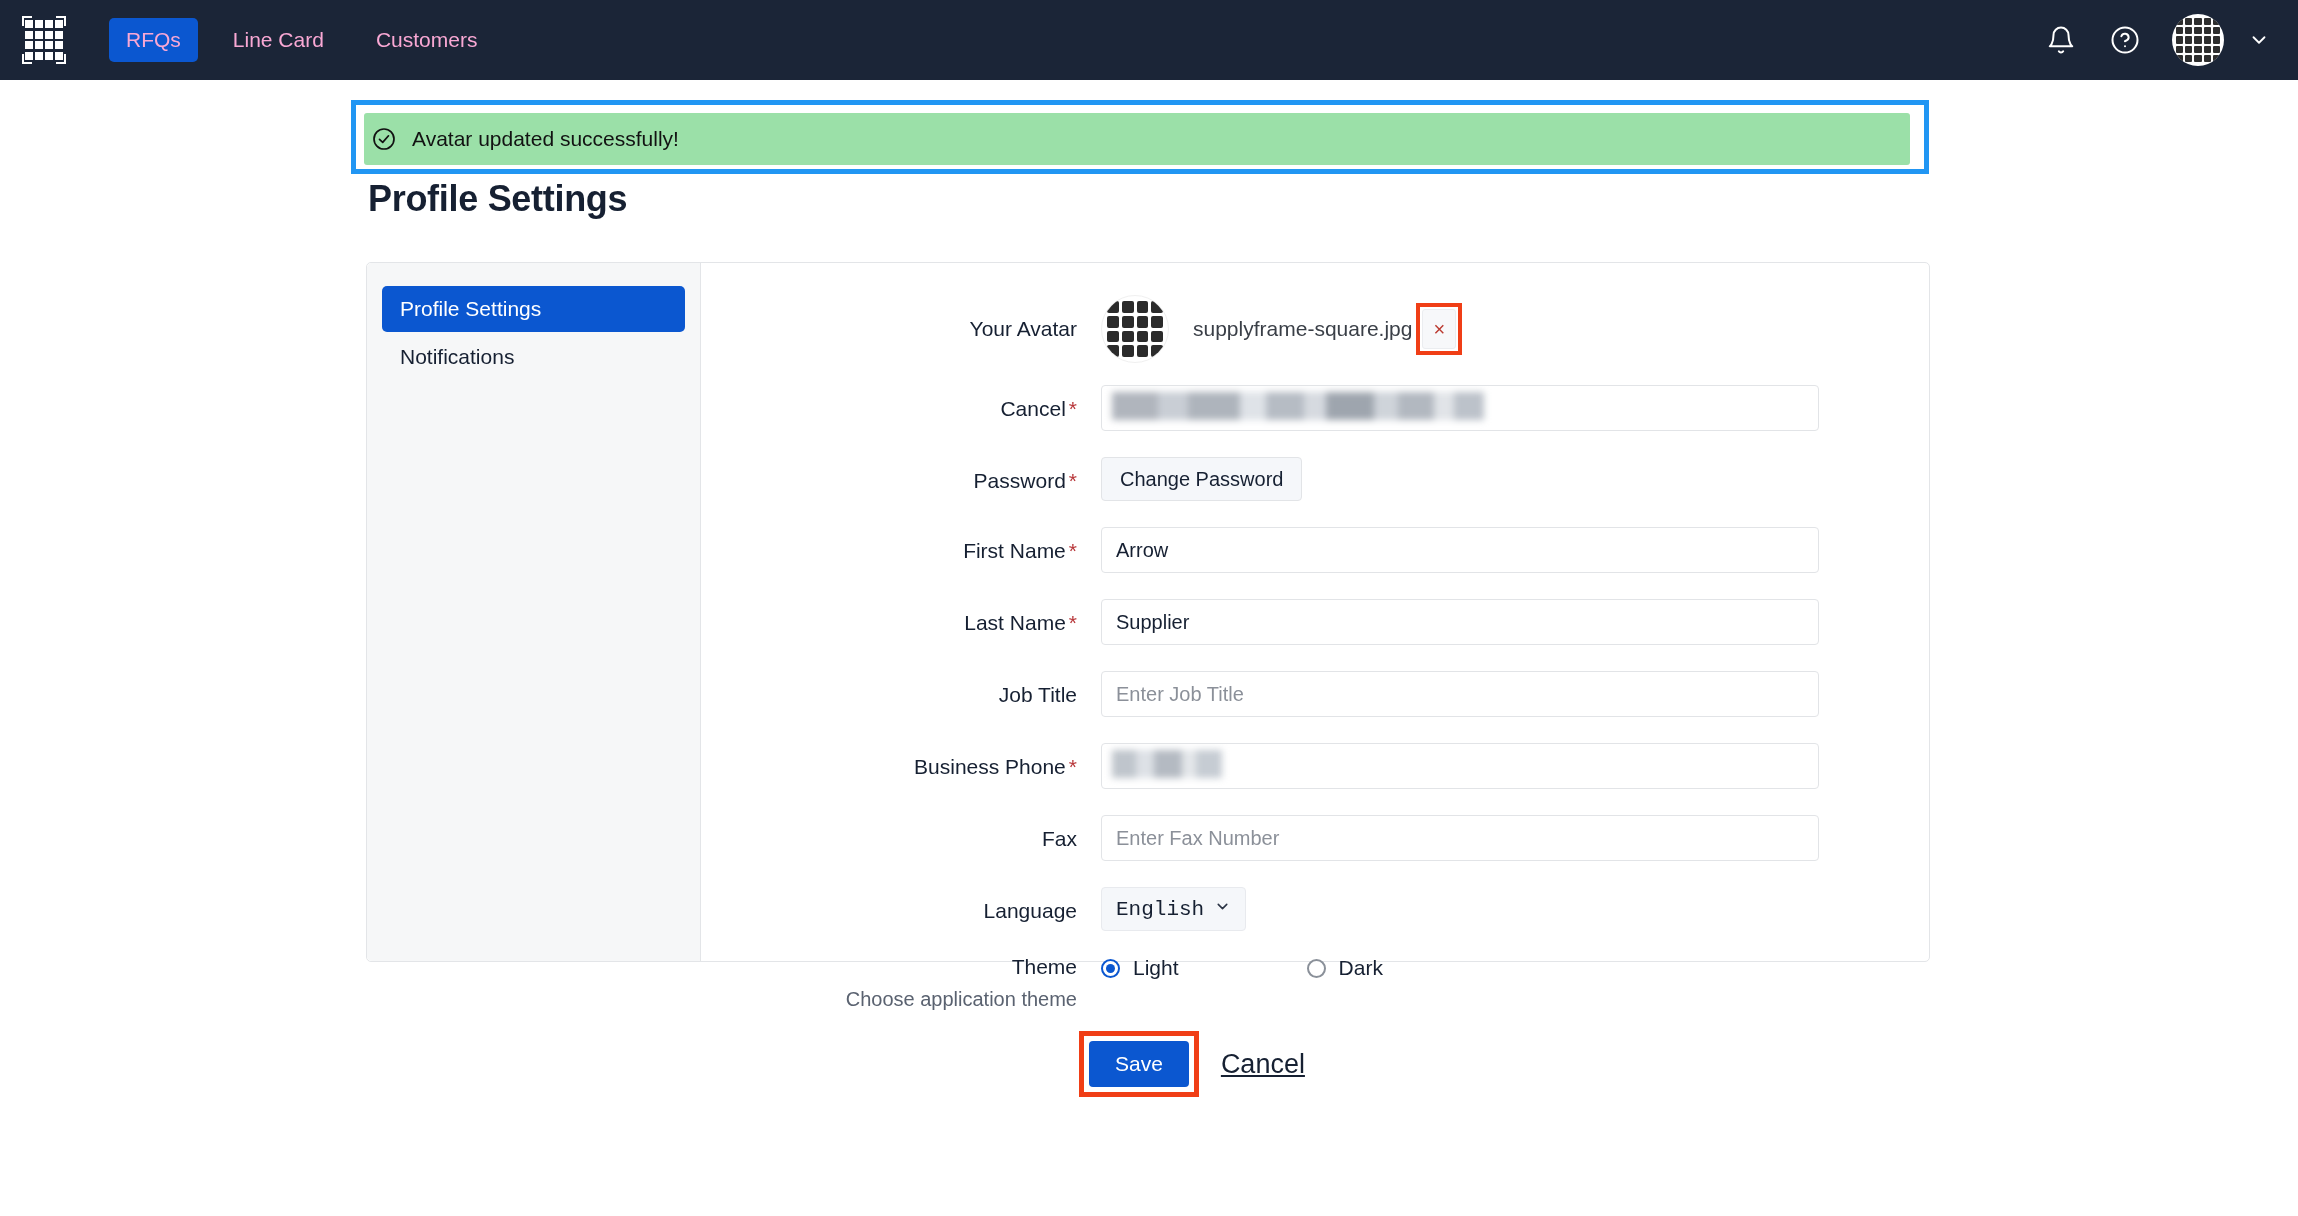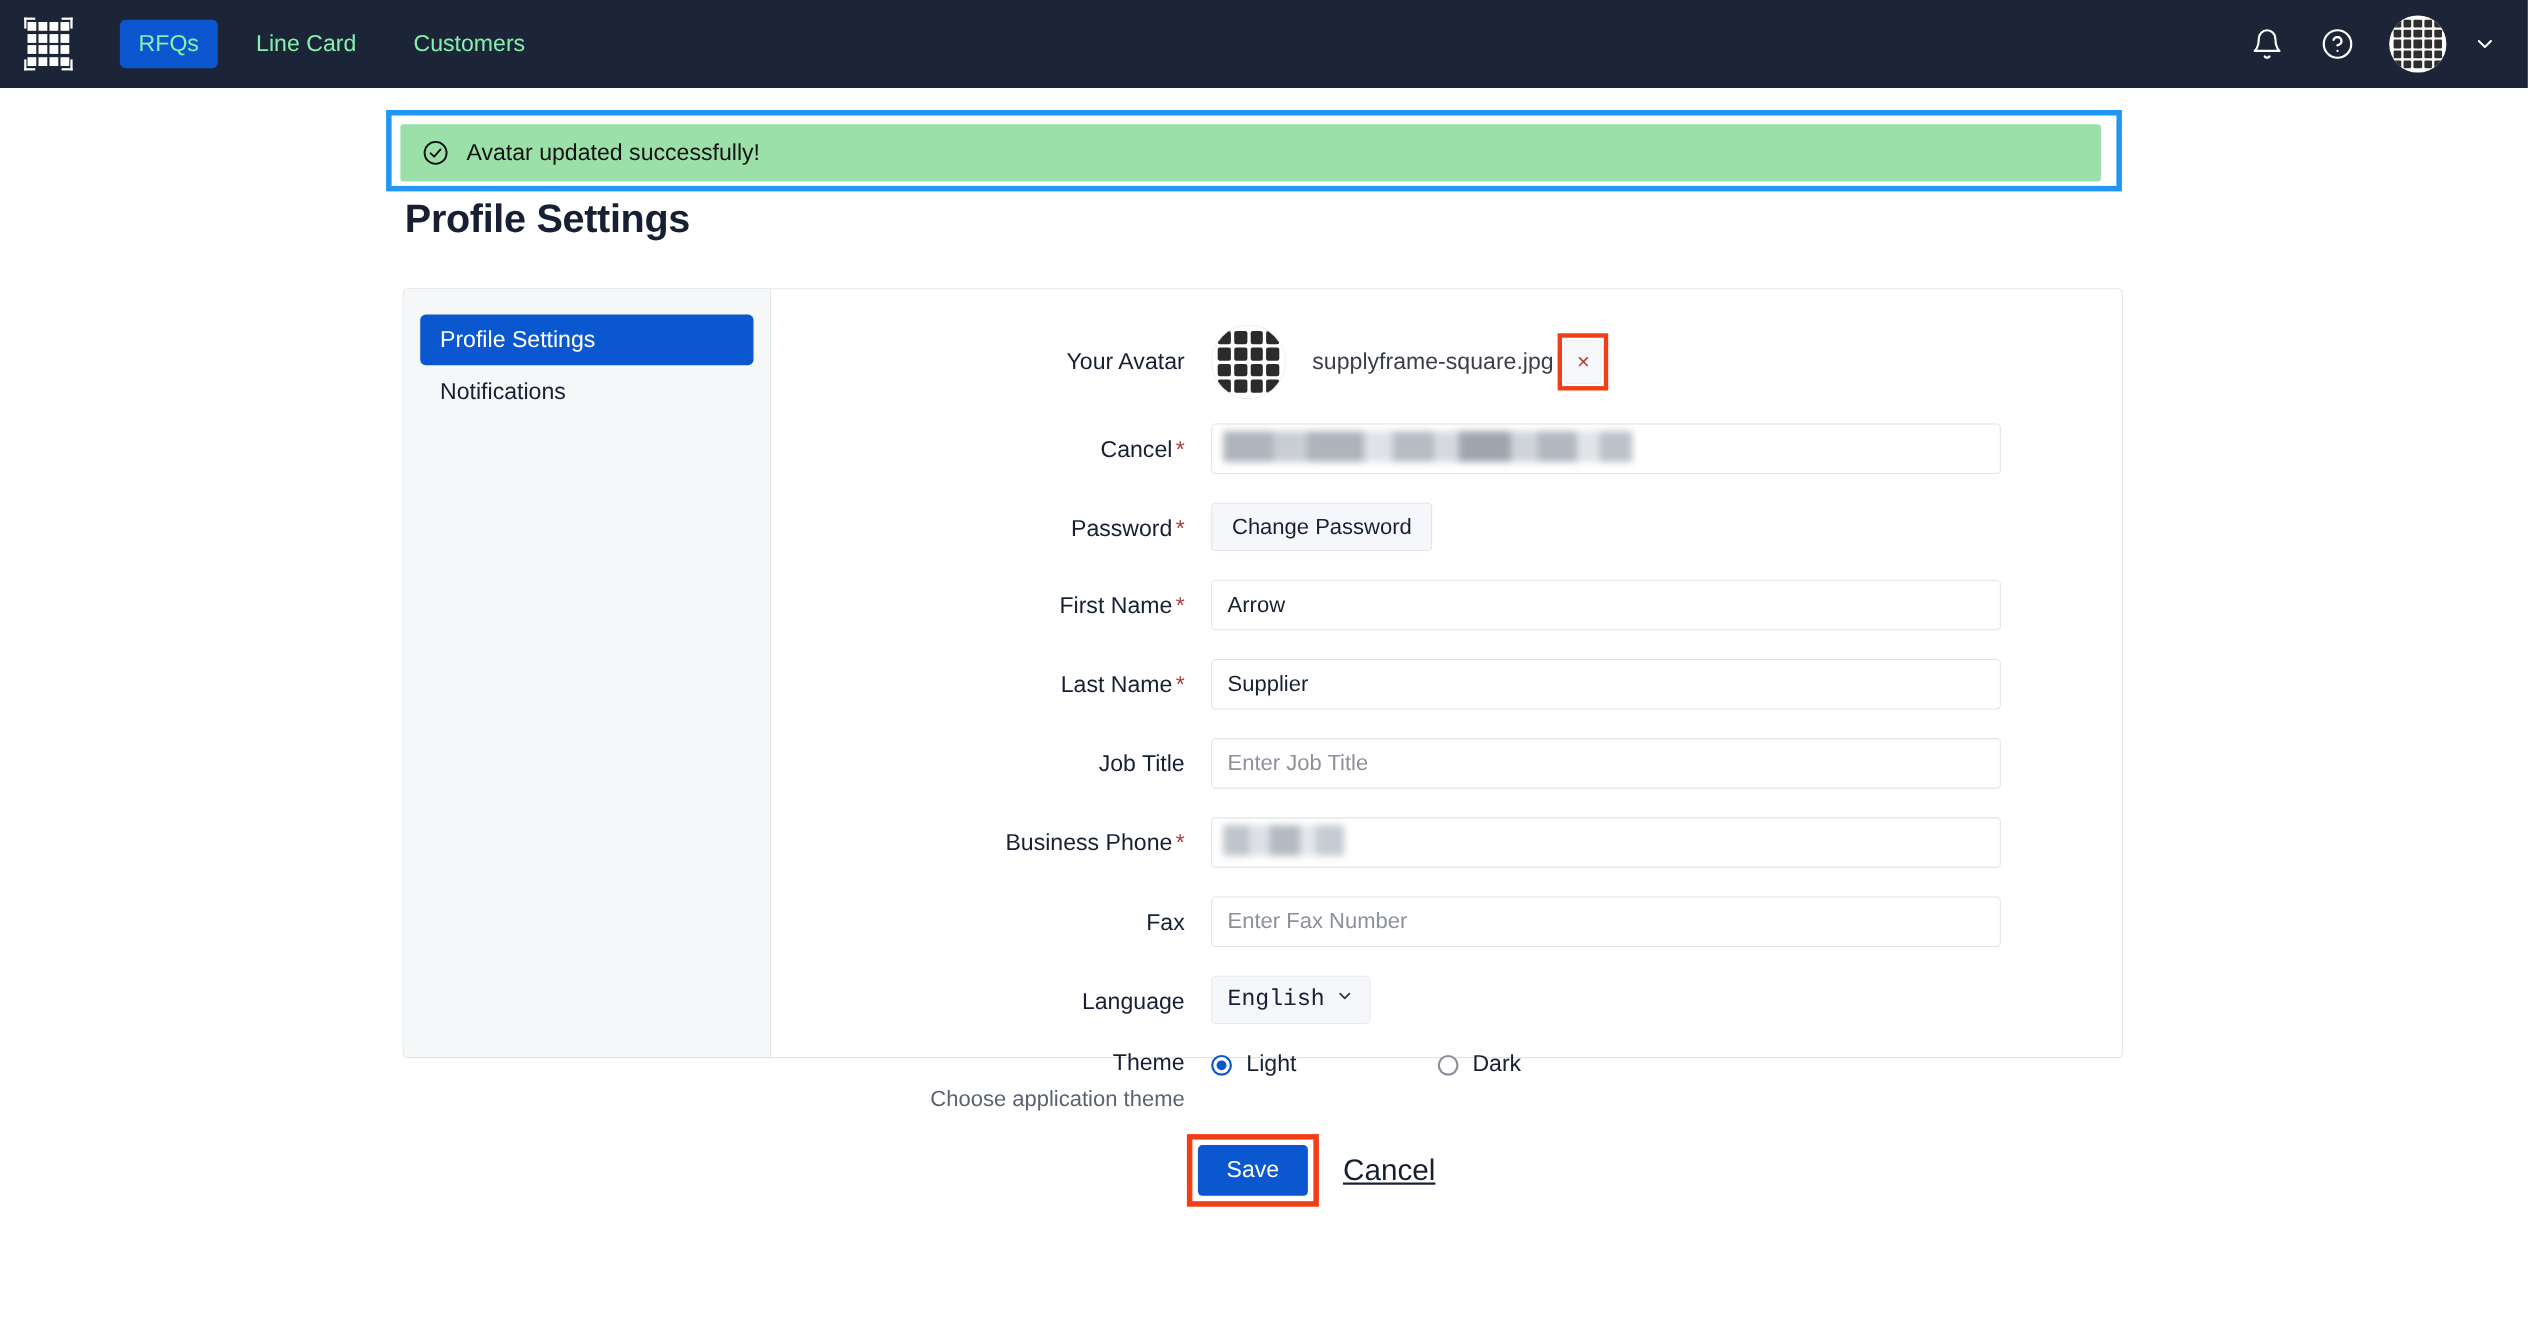--- a/index.html
+++ b/index.html
@@ -28,21 +28,21 @@
   }
   .logo-grid i { background: #ffffff; display: block; }
   .brk { position: absolute; width: 10px; height: 10px; border-color: #ffffff; border-style: solid; border-width: 0; }
   .brk.tl { top: 5px; left: 8px; border-left-width: 2.5px; border-top-width: 2.5px; }
   .brk.tr { top: 5px; right: 8px; border-right-width: 2.5px; border-top-width: 2.5px; }
   .brk.bl { bottom: 5px; left: 8px; border-left-width: 2.5px; border-bottom-width: 2.5px; }
   .brk.br { bottom: 5px; right: 8px; border-right-width: 2.5px; border-bottom-width: 2.5px; }
 
   .nav { display: flex; align-items: center; margin-left: 35px; height: 80px; }
   .nav-item {
-    color: #86efac; font-size: 21px; padding: 9px 17px;
+    color: #f9a8d4; font-size: 21px; padding: 9px 17px;
     border-radius: 5px; margin-right: 18px; cursor: pointer;
     white-space: nowrap; line-height: 1.2;
   }
   .nav-item.active { background: #0b57d0; }
 
   .header-right {
     margin-left: auto; display: flex; align-items: center;
     margin-right: 22px; gap: 30px;
   }
   .hicon { width: 34px; height: 34px; display: flex; align-items: center; justify-content: center; cursor: pointer; }
@@ -63,21 +63,21 @@
   
   .alert-annot {
     position: absolute; top: 100px; left: 351px;
     width: 1578px; height: 74px;
     border: 5px solid #2196f3; background: #ffffff;
   }
   .alert {
     position: absolute; top: 8px; left: 8px;
     width: 1546px; height: 52px;
     background: #9be0a8; border-radius: 3px;
-    display: flex; align-items: center; padding-left: 20px;
+    display: flex; align-items: center; padding-left: 8px;
   }
   .alert-check { width: 24px; height: 24px; flex: 0 0 24px; }
   .alert-text { font-size: 21px; color: #121212; margin-left: 16px; }
 
   
   .page-title {
     position: absolute; top: 178px; left: 368px;
     font-size: 36px; font-weight: bold; color: #162032;
     letter-spacing: -0.3px;
   }

